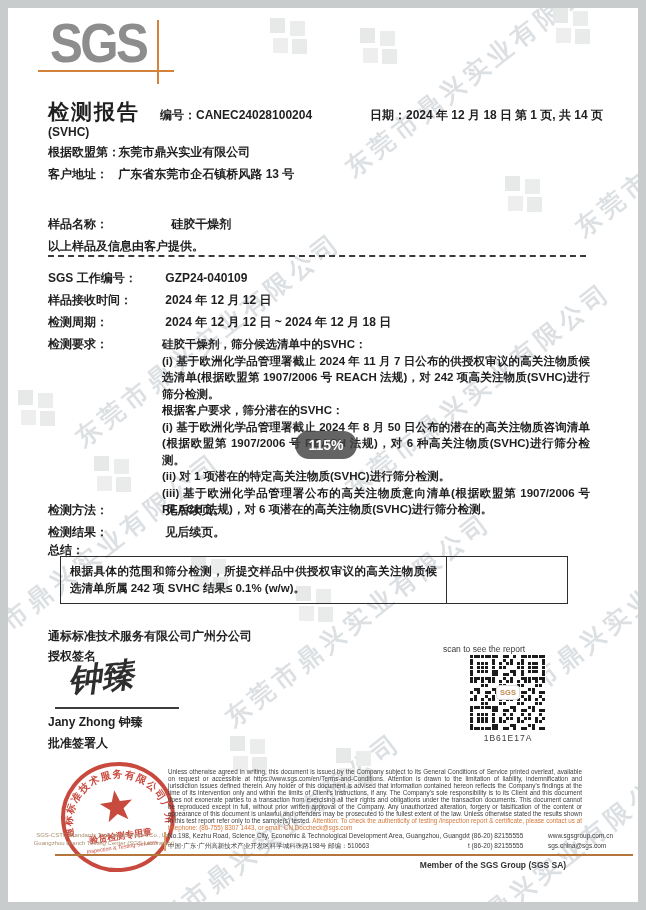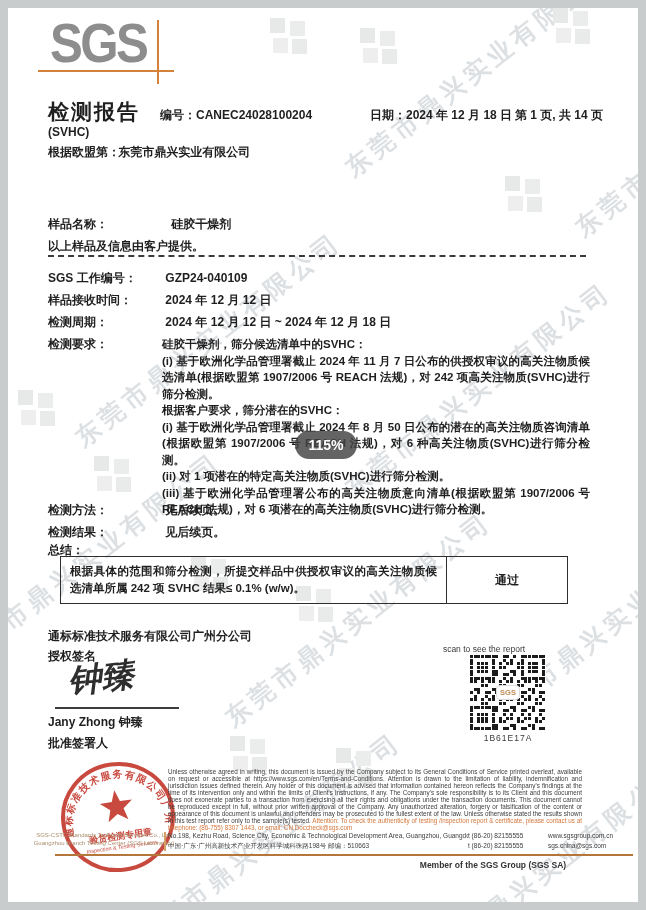--- a/index.html
+++ b/index.html
@@ -140,20 +140,24 @@
   </div>
   <div class="hmeta" style="left:362px">
     <span>日期：</span><span>2024 年 12 月 18 日</span>
   </div>
   <div class="hmeta" style="left:507px">第 1 页, 共 14 页</div>
 
   <div class="row client" style="top:136px">
     <span class="lbl">根据欧盟第：</span>
     <span class="val">东莞市鼎兴实业有限公司</span>
   </div>
+  <div class="row client" style="top:158px">
+    <span class="lbl">客户地址：</span>
+    <span class="val">广东省东莞市企石镇桥风路 13 号</span>
+  </div>
 
   <div class="row" style="top:208px">
     <span class="lbl" style="width:120px">样品名称：</span>
     <span class="val">硅胶干燥剂</span>
   </div>
   <div class="row" style="top:230px">以上样品及信息由客户提供。</div>
   <div class="dashline"></div>
 
   <div class="row job" style="top:262px">
     <span class="lbl">SGS 工作编号：</span>
@@ -183,21 +187,20 @@
     <span class="val">见后续页。</span>
   </div>
   <div class="row job" style="top:516px">
     <span class="lbl">检测结果：</span>
     <span class="val">见后续页。</span>
   </div>
 
   <div class="row" style="top:534px">总结：</div>
   <div class="sum-table">
     <div class="sum-cell1">根据具体的范围和筛分检测，所提交样品中供授权审议的高关注物质候选清单所属 242 项 SVHC 结果≤ 0.1% (w/w)。</div>
-    <div class="sum-cell2">通过</div>
   </div>
 
   <div class="row" style="top:620px">通标标准技术服务有限公司广州分公司</div>
   <div class="row" style="top:640px">授权签名</div>
   <div class="signature">钟臻</div>
   <div class="sig-line"></div>
   <div class="row" style="top:706px">Jany Zhong 钟臻</div>
   <div class="row" style="top:727px">批准签署人</div>
 
   <div class="qr-label">scan to see the report</div>

